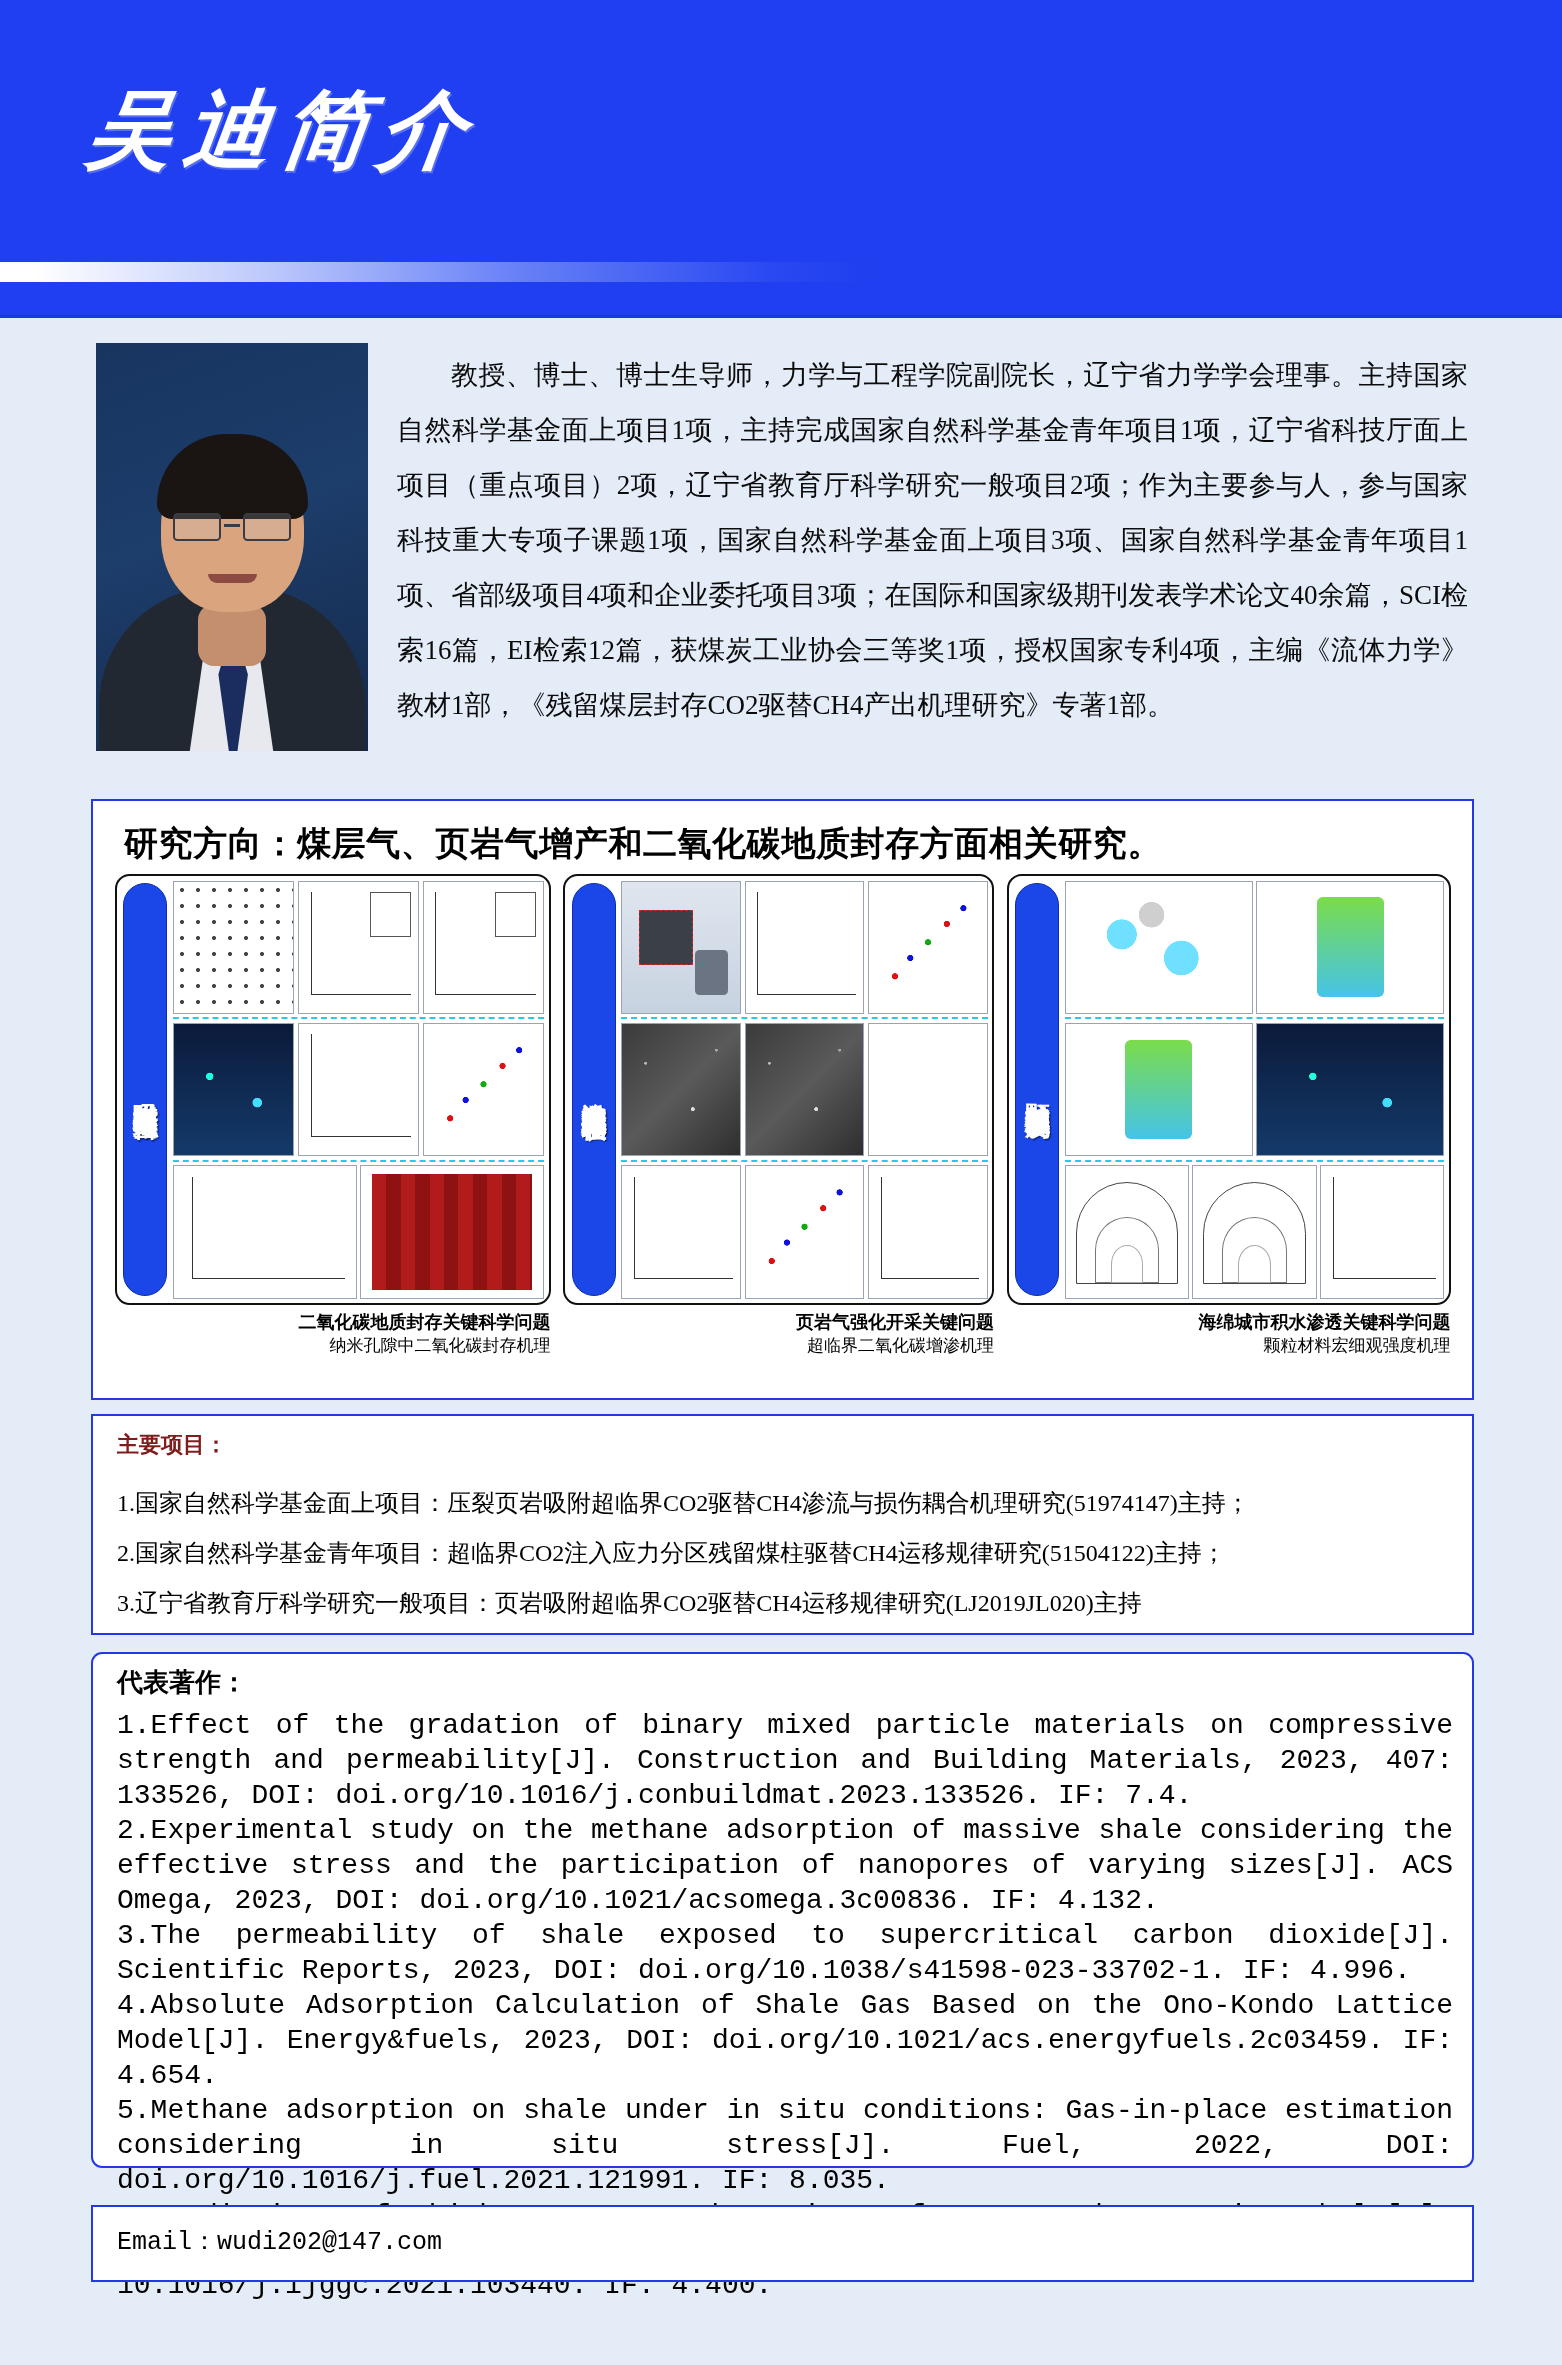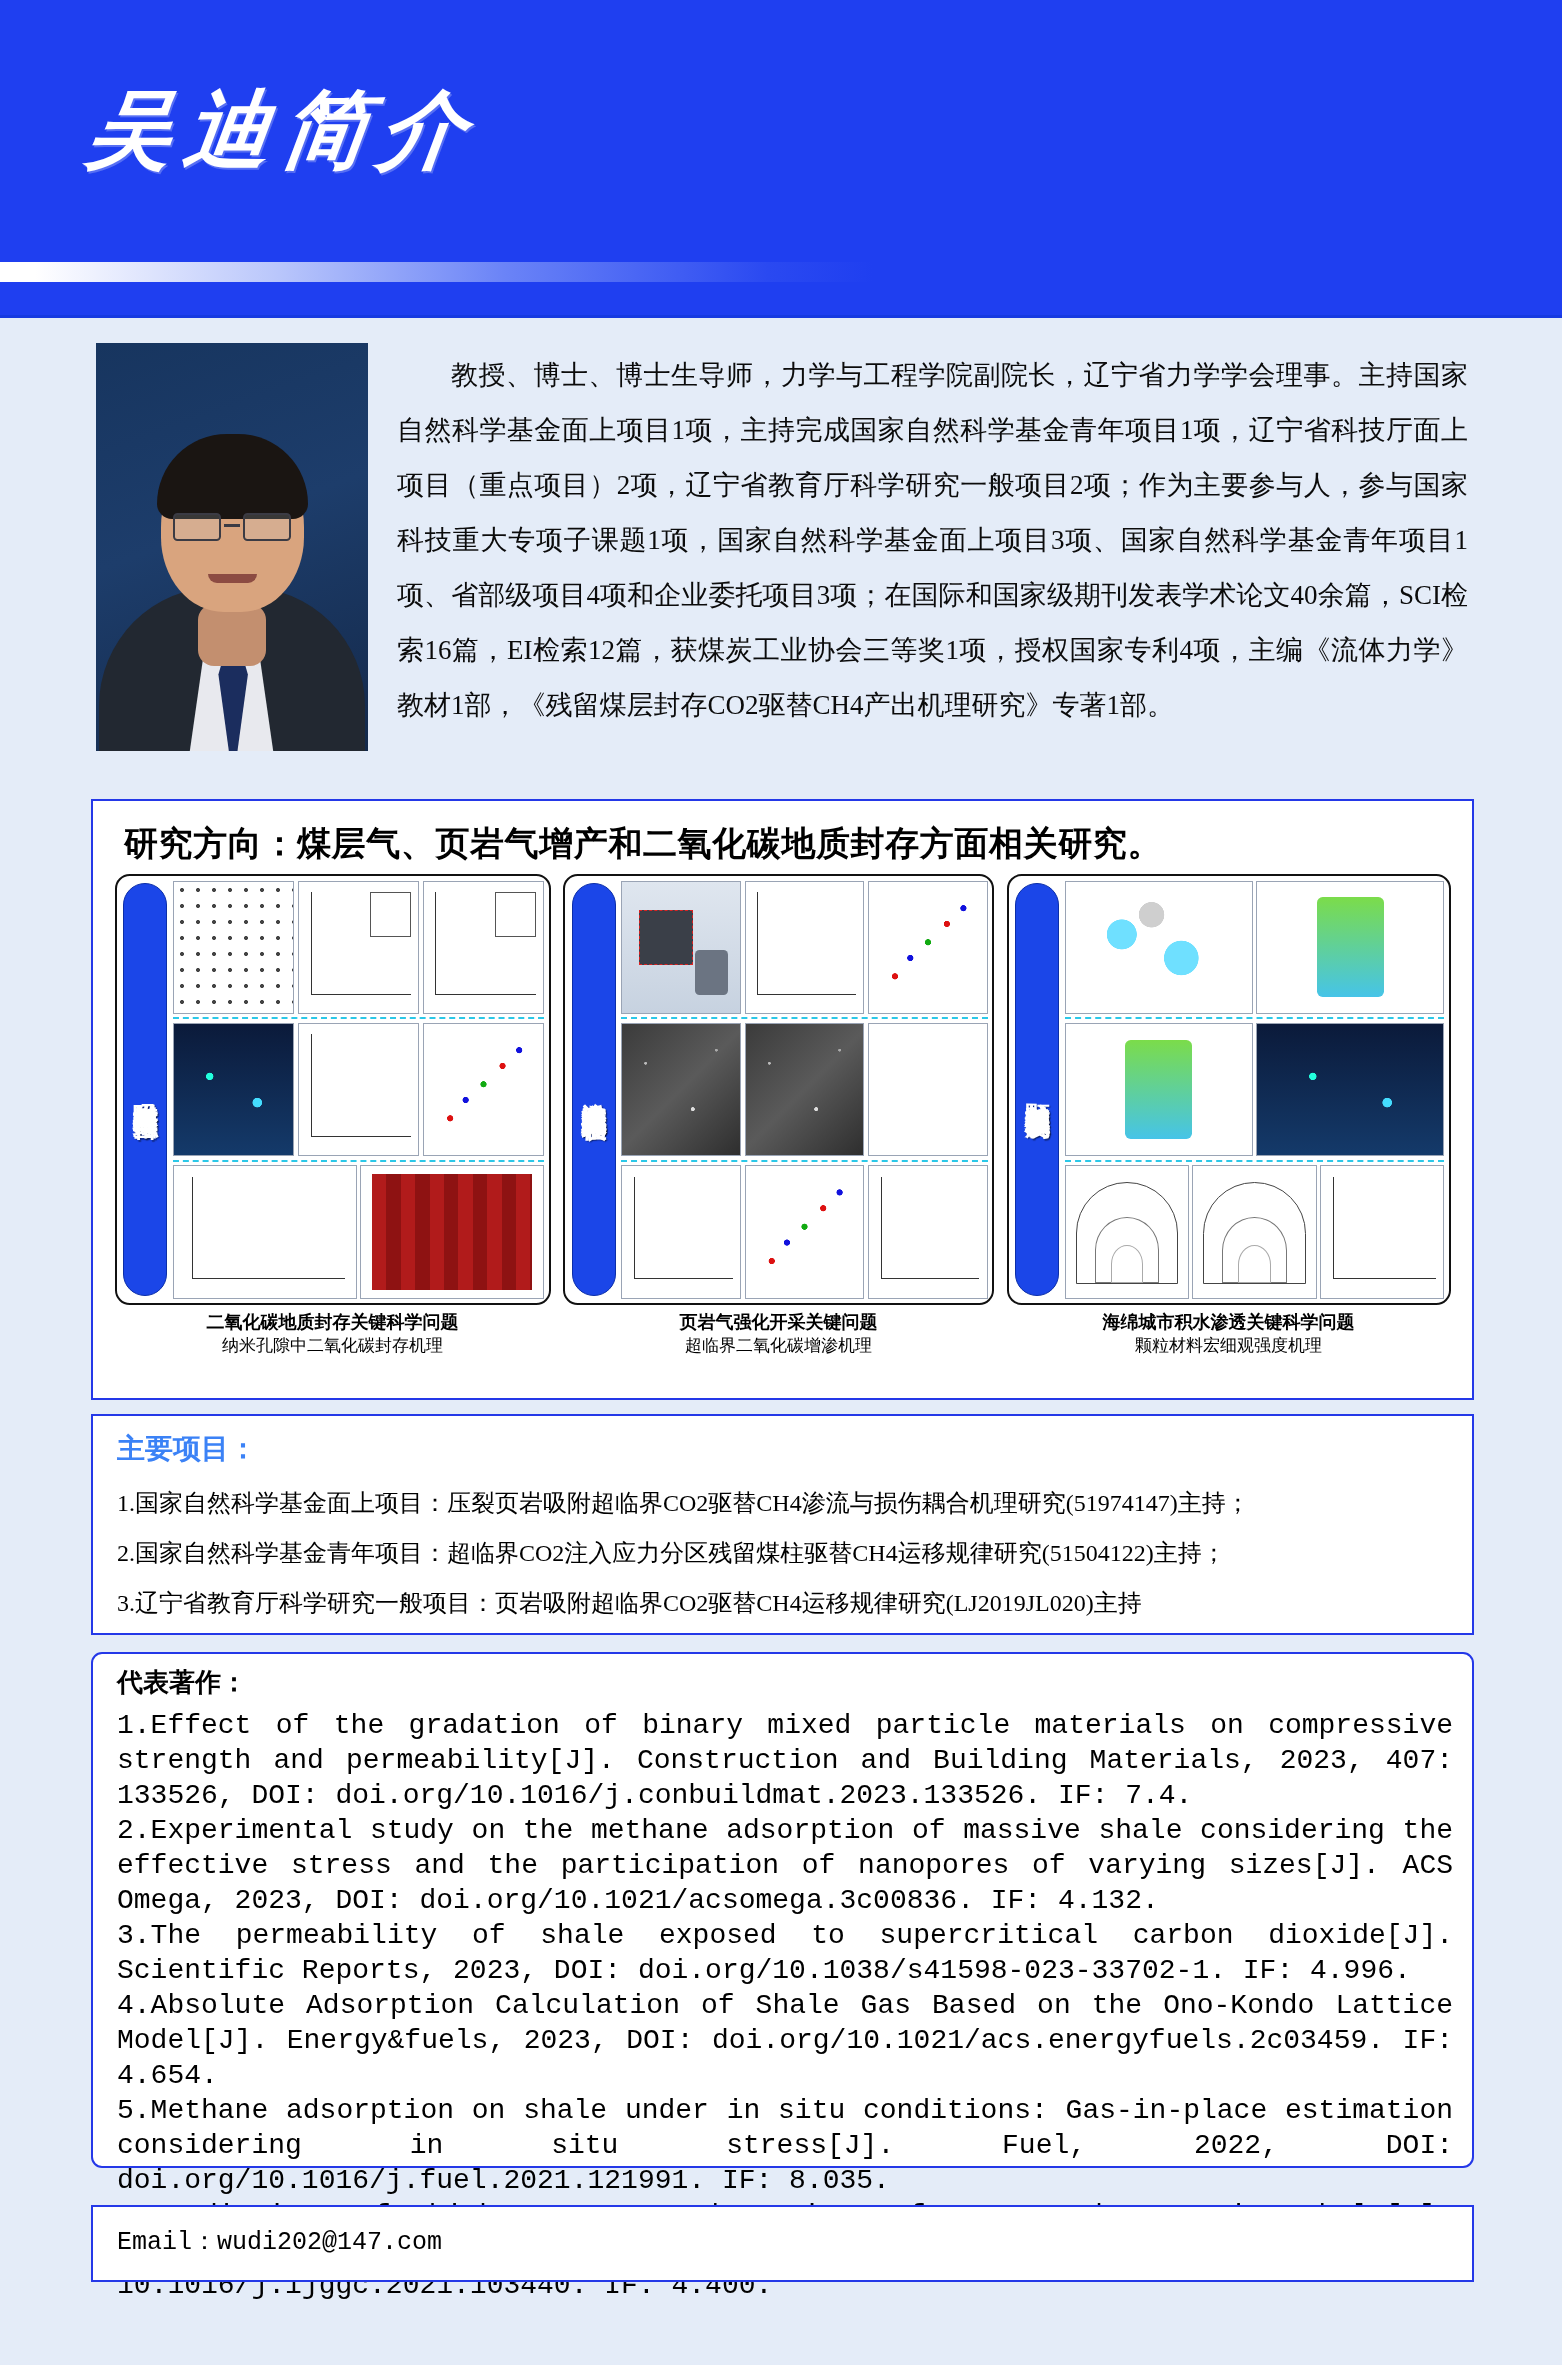--- a/index.html
+++ b/index.html
@@ -229,32 +229,32 @@
       radial-gradient(circle at 30% 40%, #2fd 0 3.4px, transparent 4px),
       radial-gradient(circle at 70% 60%, #4df 0 4.5px, transparent 5.1px),
       linear-gradient(180deg,#0b1a3a,#143a6a); }
   .legbox { position:absolute; right:6%; top:8%; width:34%; height:34%; border:0.6px solid #555; background:rgba(255,255,255,.85); }
 
   .captions {
     position: absolute; left: 21.5px; top: 509px;
     width: 1338px;
     display: flex; gap: 12.5px;
   }
-  .cap { text-align: center; color: #000; }
+  .cap { text-align: right; color: #000; }
   .cap.c1 { width: 436px; }
   .cap.c2 { width: 431px; }
   .cap.c3 { width: 444px; }
   .cap .l1 { font-size: 18px; font-weight: 700; line-height: 24px; }
   .cap .l2 { font-size: 17px; line-height: 23px; }
 
   
   #projects-box { left: 91px; top: 1414px; width: 1383px; height: 221px; }
   .proj-title {
     position: absolute; left: 24px; top: 13.6px;
-    font-size: 28px; font-weight: 700; color: #3b82f6;
+    font-size: 22px; font-weight: 700; color: #7f1d1d;
   }
   .proj-list { position: absolute; left: 24px; top: 62px; width: 1326px; }
   .proj-item { font-size: 24px; line-height: 50px; color: #000; white-space: nowrap; }
 
   
   #pubs-box { left: 91px; top: 1652px; width: 1383px; height: 516px; border-radius: 11px; }
   .pub-title {
     position: absolute; left: 24px; top: 11.3px;
     font-size: 26px; font-weight: 700; color: #000;
     font-family: "Liberation Serif", "DejaVu Serif", serif;

